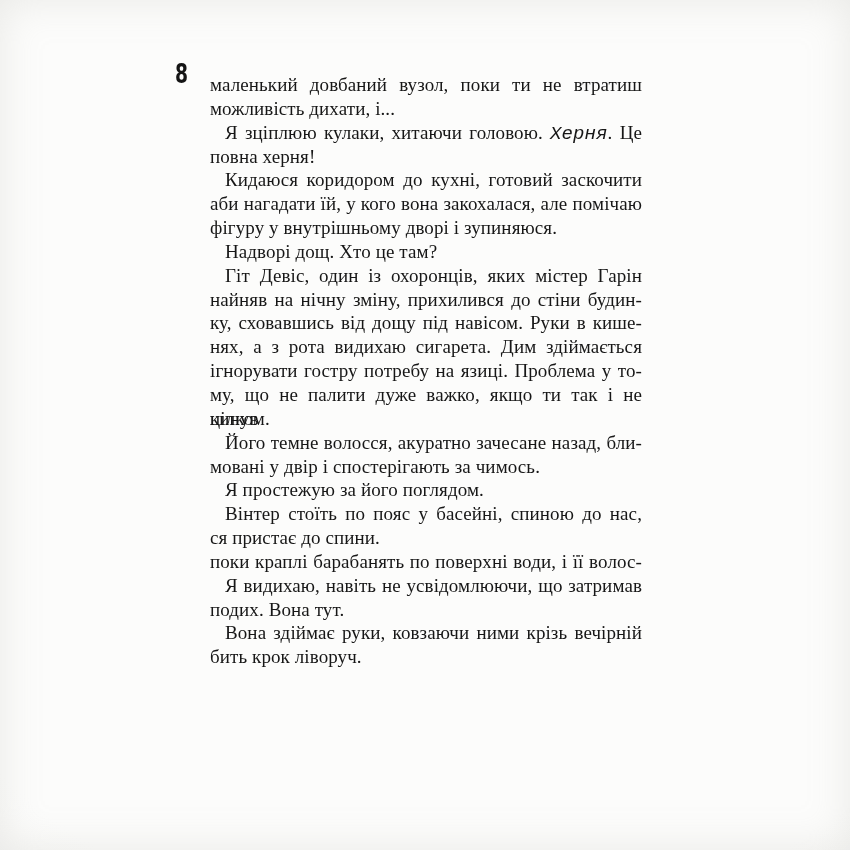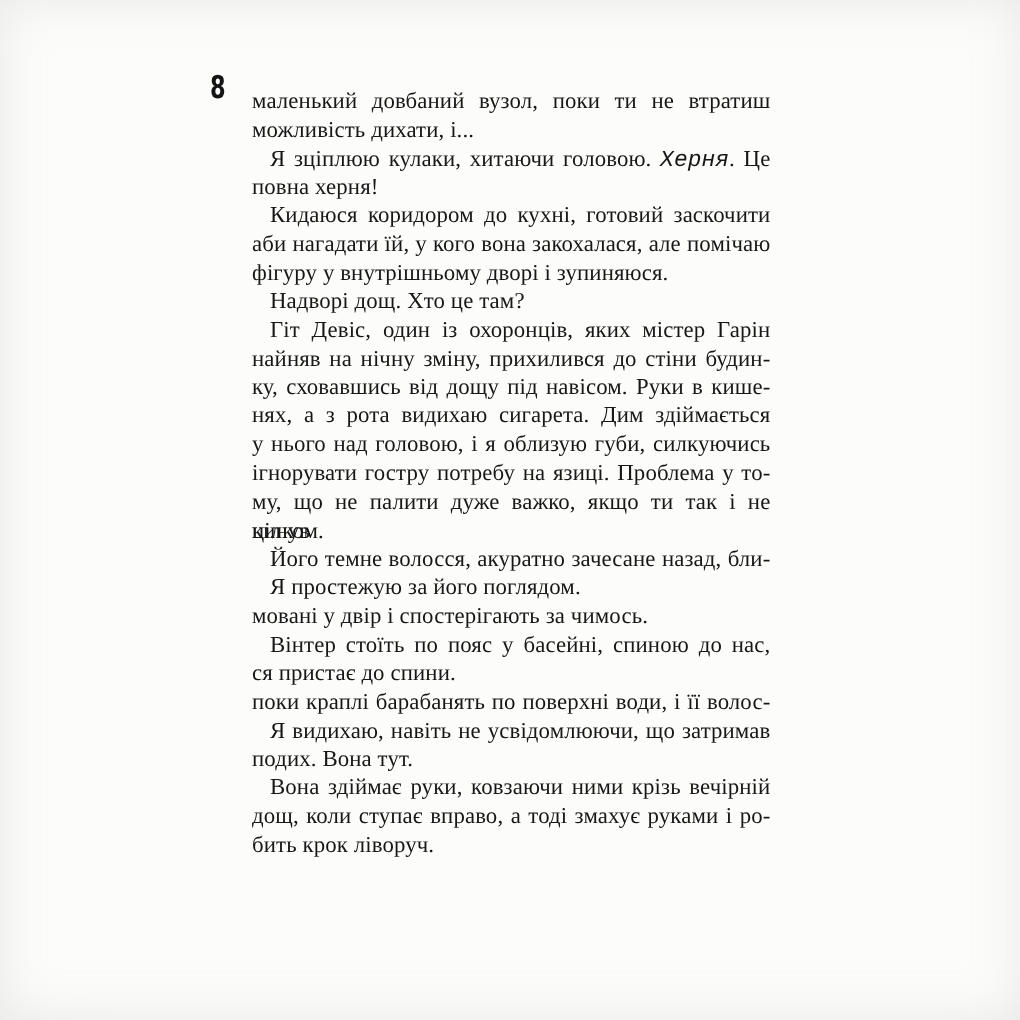--- a/index.html
+++ b/index.html
@@ -71,29 +71,27 @@
       <div class="line indent"><span>Я зціплюю кулаки, хитаючи головою. </span><span class="em">Херня</span><span>. Це</span></div>
       <div class="line last"><span>повна херня!</span></div>
       <div class="line indent"><span>Кидаюся коридором до кухні, готовий заскочити</span></div>
       <div class="line"><span>аби нагадати їй, у кого вона закохалася, але помічаю</span></div>
       <div class="line last"><span>фігуру у внутрішньому дворі і зупиняюся.</span></div>
       <div class="line indent last"><span>Надворі дощ. Хто це там?</span></div>
       <div class="line indent"><span>Гіт Девіс, один із охоронців, яких містер Гарін</span></div>
       <div class="line"><span>найняв на нічну зміну, прихилився до стіни будин-</span></div>
       <div class="line"><span>ку, сховавшись від дощу під навісом. Руки в кише-</span></div>
       <div class="line"><span>нях, а з рота видихаю сигарета. Дим здіймається</span></div>
-      <div class="line"><span>у нього над головою, і я облизую губи, силкуючись</span></div>
       <div class="line"><span>ігнорувати гостру потребу на язиці. Проблема у то-</span></div>
       <div class="line"><span>му, що не палити дуже важко, якщо ти так і не кинув</span></div>
       <div class="line last"><span>цілком.</span></div>
       <div class="line indent"><span>Його темне волосся, акуратно зачесане назад, бли-</span></div>
+      <div class="line last"><span>мовані у двір і спостерігають за чимось.</span></div>
       <div class="line indent last"><span>Я простежую за його поглядом.</span></div>
-      <div class="line last"><span>мовані у двір і спостерігають за чимось.</span></div>
       <div class="line indent"><span>Вінтер стоїть по пояс у басейні, спиною до нас,</span></div>
       <div class="line last"><span>ся пристає до спини.</span></div>
       <div class="line"><span>поки краплі барабанять по поверхні води, і її волос-</span></div>
       <div class="line indent"><span>Я видихаю, навіть не усвідомлюючи, що затримав</span></div>
       <div class="line last"><span>подих. Вона тут.</span></div>
       <div class="line indent"><span>Вона здіймає руки, ковзаючи ними крізь вечірній</span></div>
-      <div class="line"><span>дощ, коли ступає вправо, а тоді змахує руками і ро-</span></div>
       <div class="line last"><span>бить крок ліворуч.</span></div>
     </div>
 </div>
 
 </body></html>

